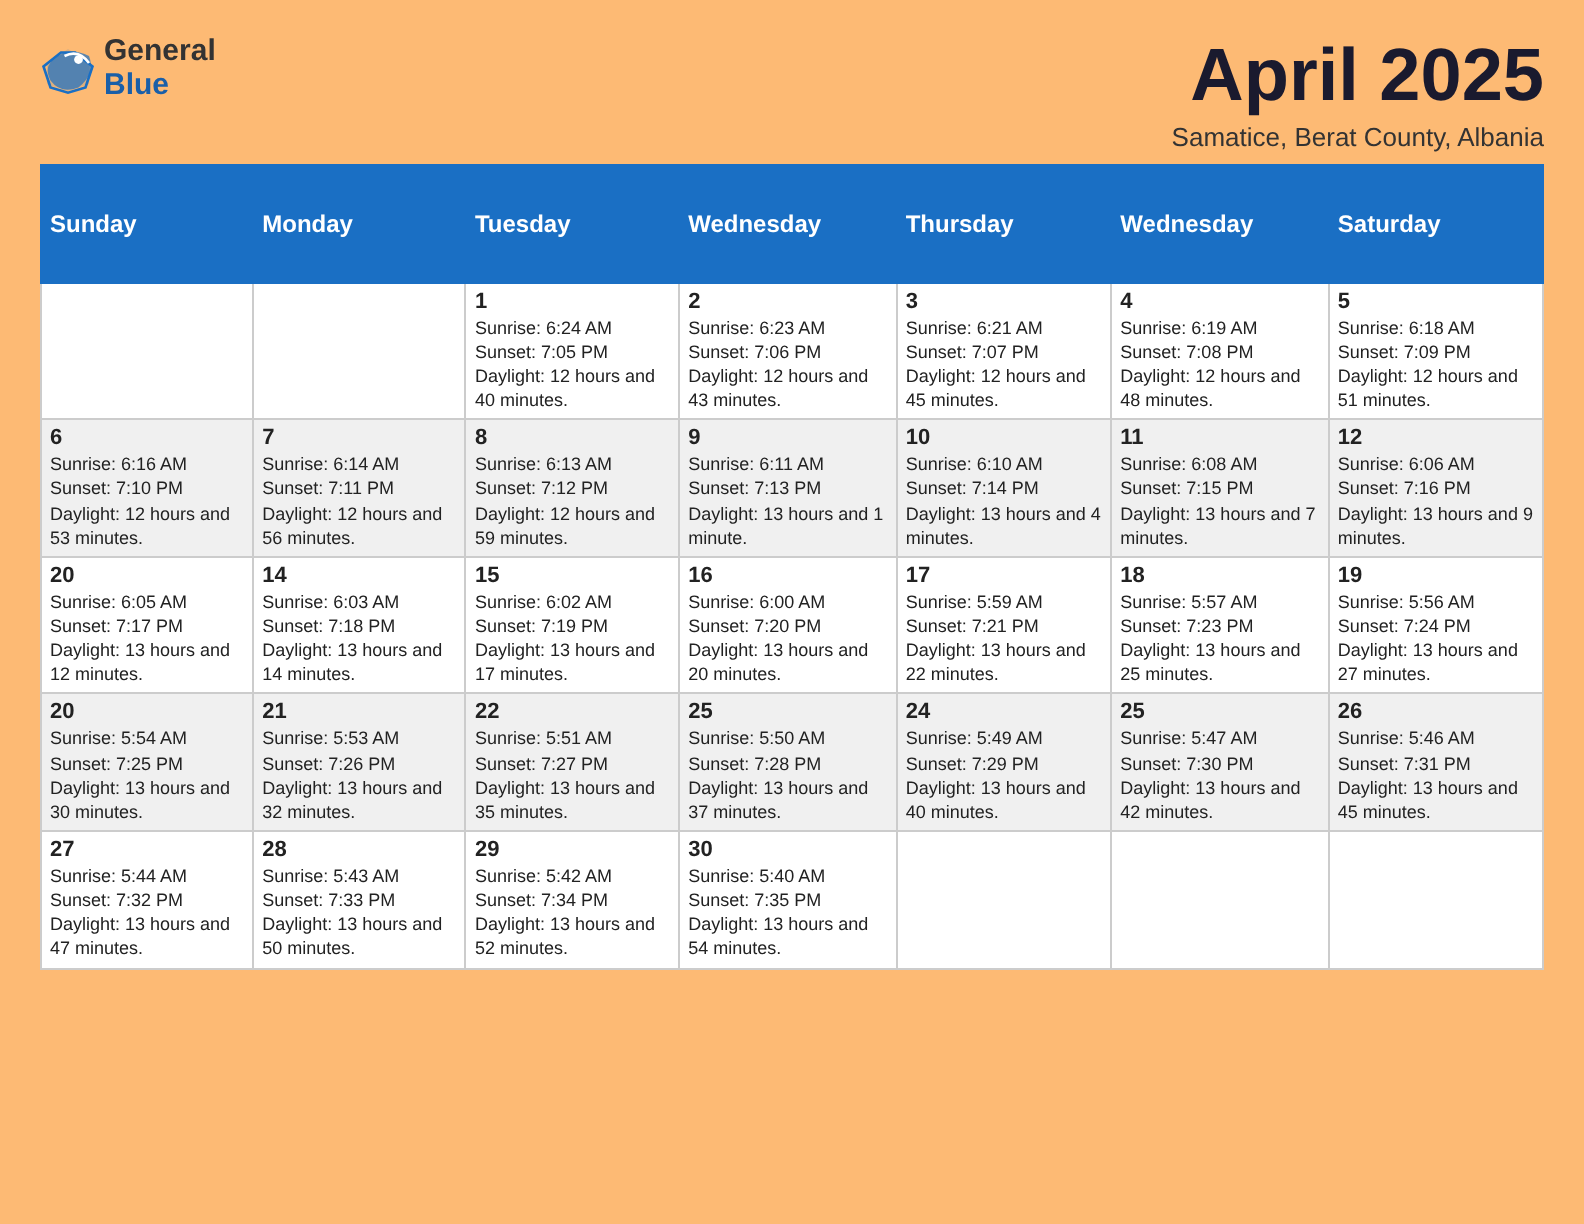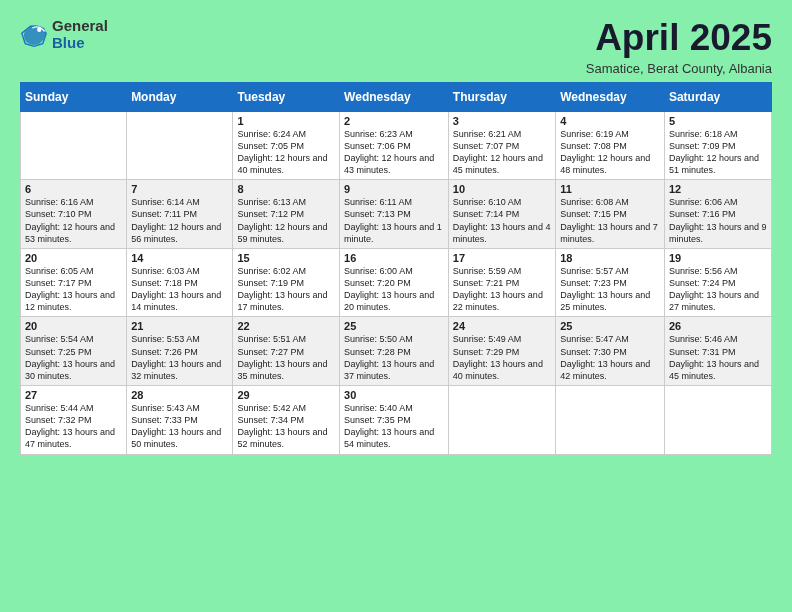--- a/index.html
+++ b/index.html
@@ -6,21 +6,21 @@
     body {
       font-family: Arial, sans-serif;
       background: #fff;
       width: 792px;
       min-height: 612px;
       padding: 0;
     }
     .page {
       width: 792px;
       min-height: 612px;
-      background: #86efac;
+      background: #fdba74;
       padding: 18px 20px 10px 20px;
     }
     .header {
       display: flex;
       justify-content: space-between;
       align-items: flex-start;
       margin-bottom: 6px;
     }
     .logo {
       display: flex;
@@ -64,21 +64,21 @@
       width: 100%;
       border-collapse: collapse;
       border: 1px solid #ccc;
       margin-top: 6px;
     }
     .calendar th {
       background: #1a6fc4;
       color: #fff;
       font-size: 12px;
       font-weight: bold;
-      padding: 7px 4px;
+      padding: 22px 4px;
       text-align: left;
       border: 1px solid #1a6fc4;
     }
     .calendar td {
       vertical-align: top;
       border: 1px solid #ccc;
       padding: 3px 4px;
       width: 113px;
       min-height: 70px;
       font-size: 9.5px;

